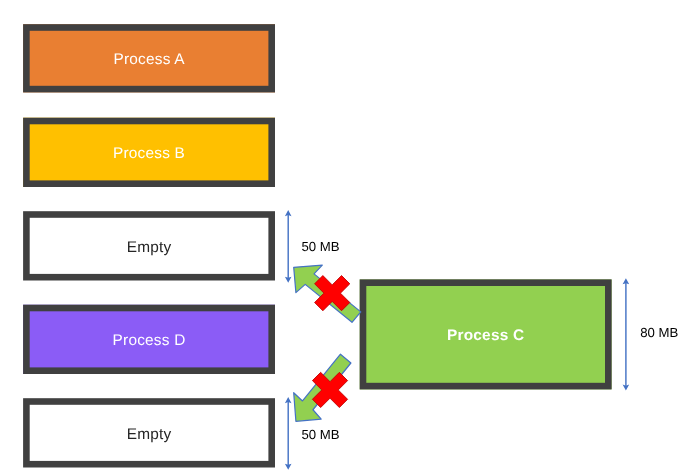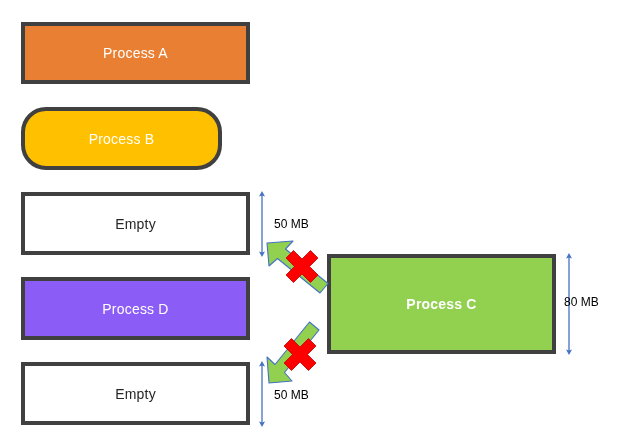--- a/index.html
+++ b/index.html
@@ -15,36 +15,36 @@
     width: 629px;
     height: 433px;
     background: #ffffff;
     overflow: hidden;
   }
 
   
   .block {
     position: absolute;
     box-sizing: border-box;
-    border: 4px solid #404040;
+    border: 6px solid #404040;
     display: flex;
     align-items: center;
     justify-content: center;
     font-size: 14px;
     line-height: 1;
     letter-spacing: 0.2px;
   }
   .block .block-label {
     display: block;
   }
   .block.filled .block-label { color: #ffffff; }
   .block.empty  .block-label { color: #262626; text-align: right; }
 
   .blk-a { left: 21px;  top: 22px;  width: 229px; height: 62px;  background: #E97F32; }
-  .blk-b { left: 21px;  top: 107px; width: 201px; height: 63px;  background: #FFC000; border-radius: 25px; }
+  .blk-b { left: 21px;  top: 107px; width: 229px; height: 63px;  background: #FFC000; }
   .blk-e1{ left: 21px;  top: 192px; width: 229px; height: 63px;  background: #FFFFFF; }
   .blk-d { left: 21px;  top: 277px; width: 229px; height: 63px;  background: #8b5cf6; }
   .blk-e2{ left: 21px;  top: 362px; width: 229px; height: 63px;  background: #FFFFFF; }
 
   .blk-c {
     left: 327px; top: 254px; width: 229px; height: 100px;
     background: #92D050;
     font-weight: bold;
   }
 
@@ -116,21 +116,21 @@
   </div>
   <div class="dim-label" style="left:274px; top:389px;">50 MB</div>
 
   <div class="dim" style="left:563px; top:252px;">
     <svg width="12" height="104" viewBox="0 0 12 104" aria-hidden="true">
       <line x1="6" y1="5" x2="6" y2="99" stroke="#4472C4" stroke-width="1.3"></line>
       <path d="M6 1 L3 6.5 L6 5.4 L9 6.5 Z" fill="#4472C4"></path>
       <path d="M6 103 L3 97.5 L6 98.6 L9 97.5 Z" fill="#4472C4"></path>
     </svg>
   </div>
-  <div class="dim-label" style="left:564px; top:296px;">80 MB</div>
+  <div class="dim-label" style="left:582px; top:296px;">80 MB</div>
 
   <div class="move" style="left:262px; top:238px;">
     <svg width="72" height="58" viewBox="0 0 72 58" aria-hidden="true">
 
       <g>
         <path d="M5 5 L31 3 L23.5 11 L66 45.5 L58 55 L15.5 20.5 L7 28 Z" fill="#92D050" stroke="#4472C4" stroke-width="1.1" stroke-linejoin="round"></path>
       </g>
 
       <g>
         <path d="M24 20 L31.5 12.5 L40 21 L48.5 12.5 L56 20 L47.5 28.5 L56 37 L48.5 44.5 L40 36 L31.5 44.5 L24 37 L32.5 28.5 Z" fill="#FF0000" stroke="#C00000" stroke-width="0.8" stroke-linejoin="round"></path>

